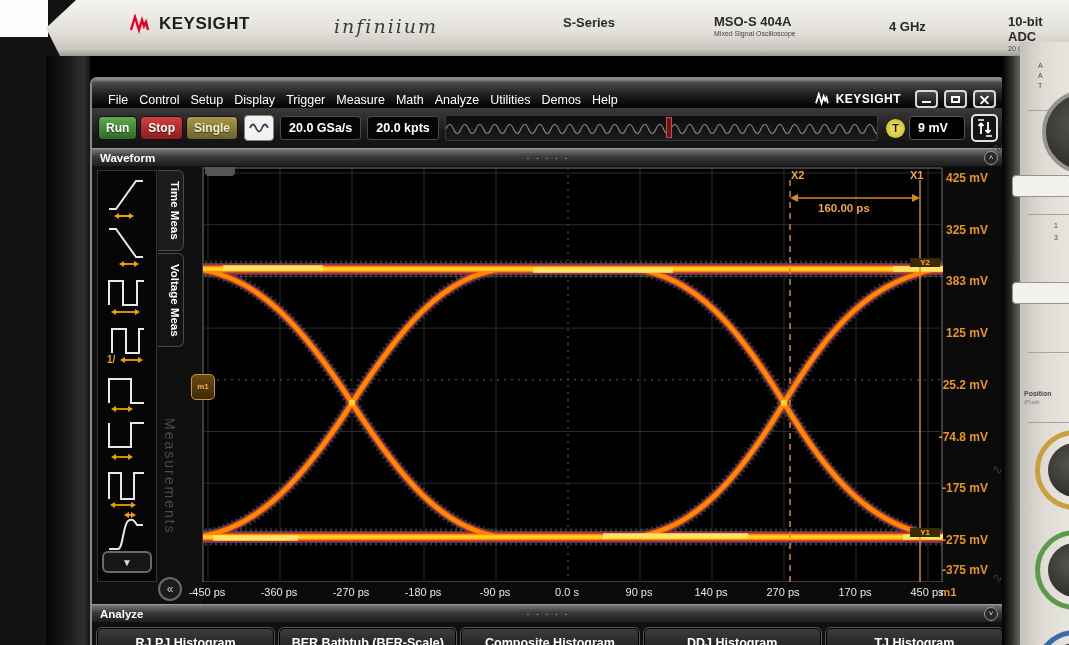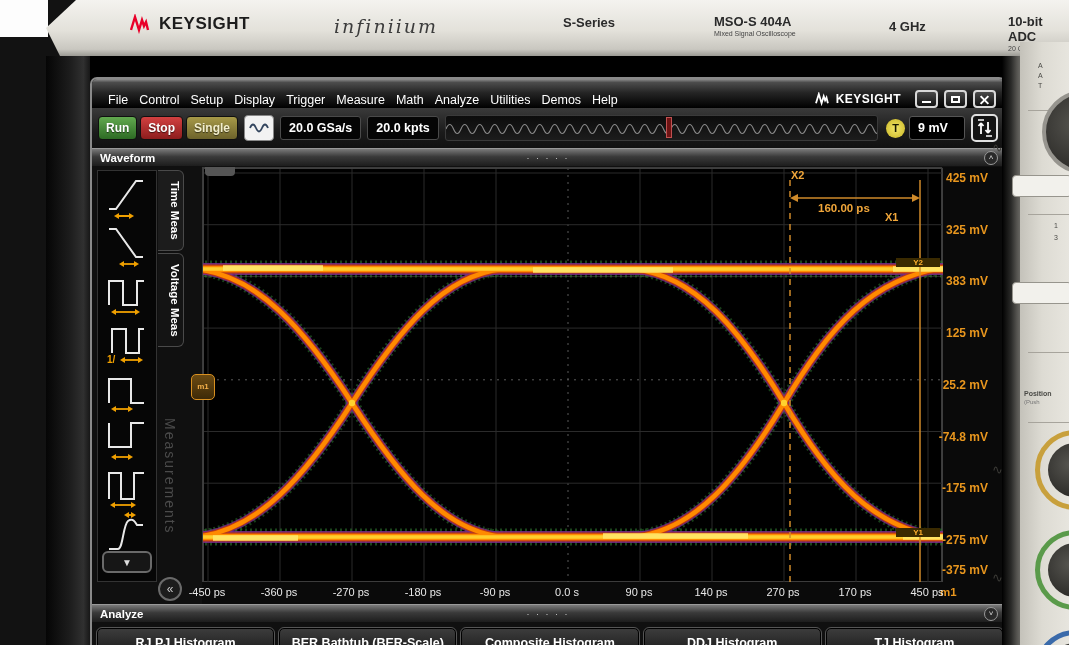--- a/index.html
+++ b/index.html
@@ -106,21 +106,21 @@
   .collapse-btn { position:absolute; left:66px; top:498px; width:24px; height:24px; border-radius:50%;
     border:2px solid #6a6a6a; background:#1c1c1c; color:#c9c9c9; font-size:12px; text-align:center; line-height:20px; }
 
   
   .plot-wrap { position:absolute; left:110px; top:88px; width:740px; height:415px; background:#000;
     border:1px solid #3c3c3c; }
   .plot-wrap svg { position:absolute; left:0; top:0; }
   .corner-tab { position:absolute; left:2px; top:-1px; width:30px; height:9px; background:#555; border-radius:0 0 4px 4px; }
   .cursor-label { position:absolute; color:#f0a63a; font-size:11px; font-weight:bold; top:1px; }
   .delta-label { position:absolute; color:#f0a63a; font-size:11.5px; font-weight:bold; top:34px; }
-  .edge-label { position:absolute; right:1px; color:#ffb02e; font-size:8px; font-weight:bold; background:#3a2a00; padding:0 17px; }
+  .edge-label { position:absolute; right:1px; color:#ffb02e; font-size:8px; font-weight:bold; background:#3a2a00; padding:0 10px; }
   .m1-handle { position:absolute; left:-12px; top:206px; width:24px; height:26px;
     background:linear-gradient(#6b4a12,#3d2a08); border:1px solid #d89020; border-radius:5px;
     color:#f4b04a; font-size:8px; font-weight:bold; text-align:center; line-height:24px; }
 
   .y-axis-col { position:absolute; left:851px; top:88px; width:63px; height:437px; background:#0a0a0a; }
   .y-tick { position:absolute; right:18px; color:#e8961e; font-size:12px; font-weight:bold; white-space:nowrap;margin-left:13px; }
   .x-axis-row { position:absolute; left:110px; top:503px; width:806px; height:22px; background:#0a0a0a; }
   .x-tick { position:absolute; top:4px; transform:translateX(-50%); color:#e8e8e8; font-size:11px; white-space:nowrap; }
   .m1-bottom { position:absolute; left:738px; top:4px; color:#e8961e; font-size:11.5px; font-weight:bold; }
 
@@ -351,21 +351,21 @@
           <circle cx="149" cy="235" r="3.2" fill="#ffd22e"></circle>
           <circle cx="581" cy="235" r="3.2" fill="#ffd22e"></circle>
           <line x1="587" y1="12" x2="587" y2="415" stroke="#cf8a2a" stroke-width="1.5" stroke-dasharray="6,5"></line>
           <line x1="717" y1="12" x2="717" y2="415" stroke="#cf8a2a" stroke-width="1.5"></line>
           <line x1="592" y1="30" x2="712" y2="30" stroke="#cf8a2a" stroke-width="1.5"></line>
           <path d="M587 30 l8 -4 v8 z" fill="#cf8a2a"></path>
           <path d="M717 30 l-8 -4 v8 z" fill="#cf8a2a"></path>
         </svg>
       <div class="corner-tab"></div>
       <div class="cursor-label" style="left:580px;margin-left:8px;">X2</div>
-      <div class="cursor-label" style="left:682px;margin-top:42px;">X1</div>
+      <div class="cursor-label" style="left:707px;">X1</div>
       <div class="delta-label" style="left:615px;">160.00 ps</div>
       <div class="edge-label" style="top:90px;">Y2</div>
       <div class="edge-label" style="top:360px;">Y1</div>
       <div class="m1-handle">m1</div>
     </div>
 
     <div class="y-axis-col" id="y-axis">
         <div class="y-tick" style="top: 4px;">425 mV</div>
         <div class="y-tick" style="top: 55.7px;">325 mV</div>
         <div class="y-tick" style="top: 107.4px;">383 mV</div>

